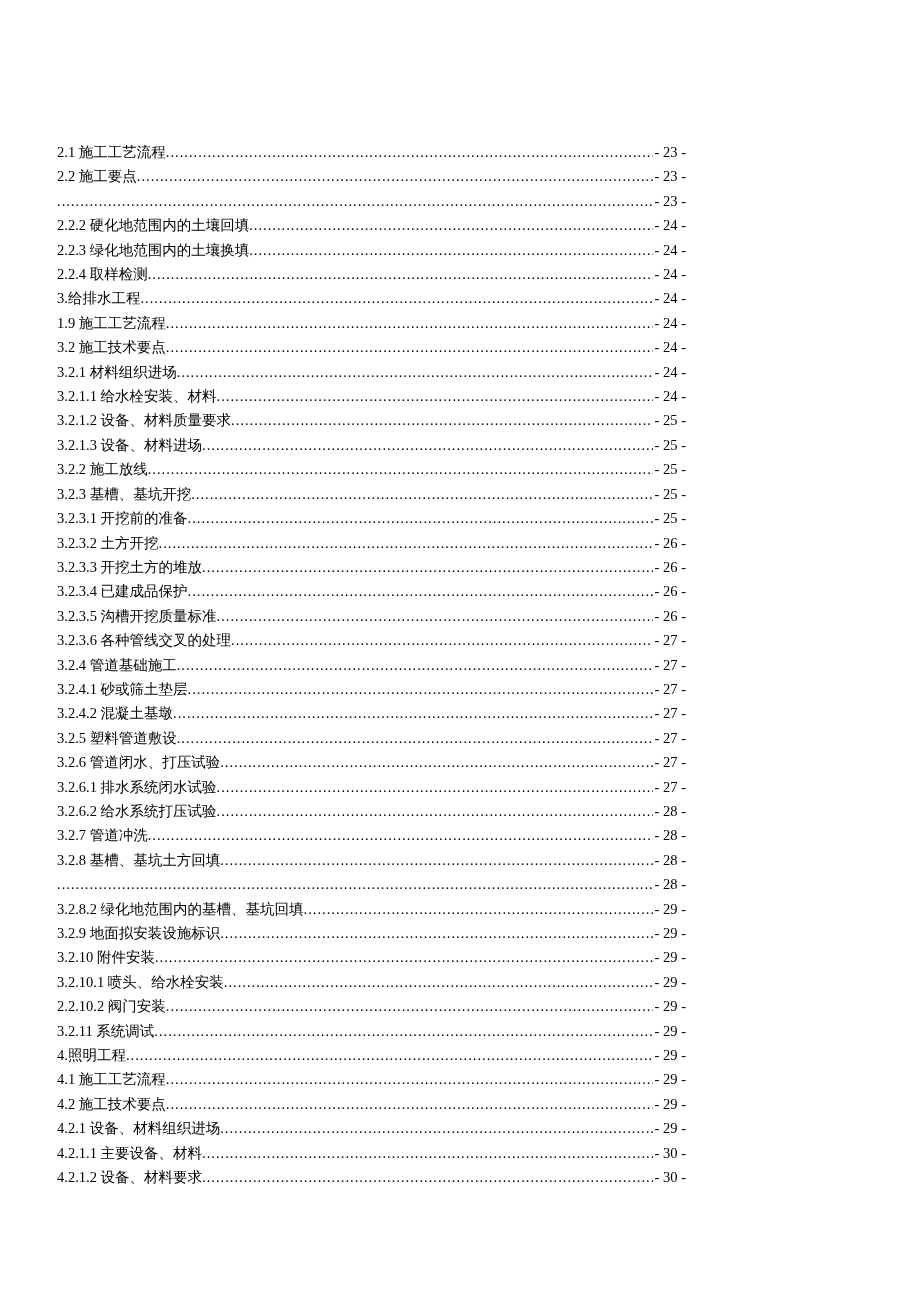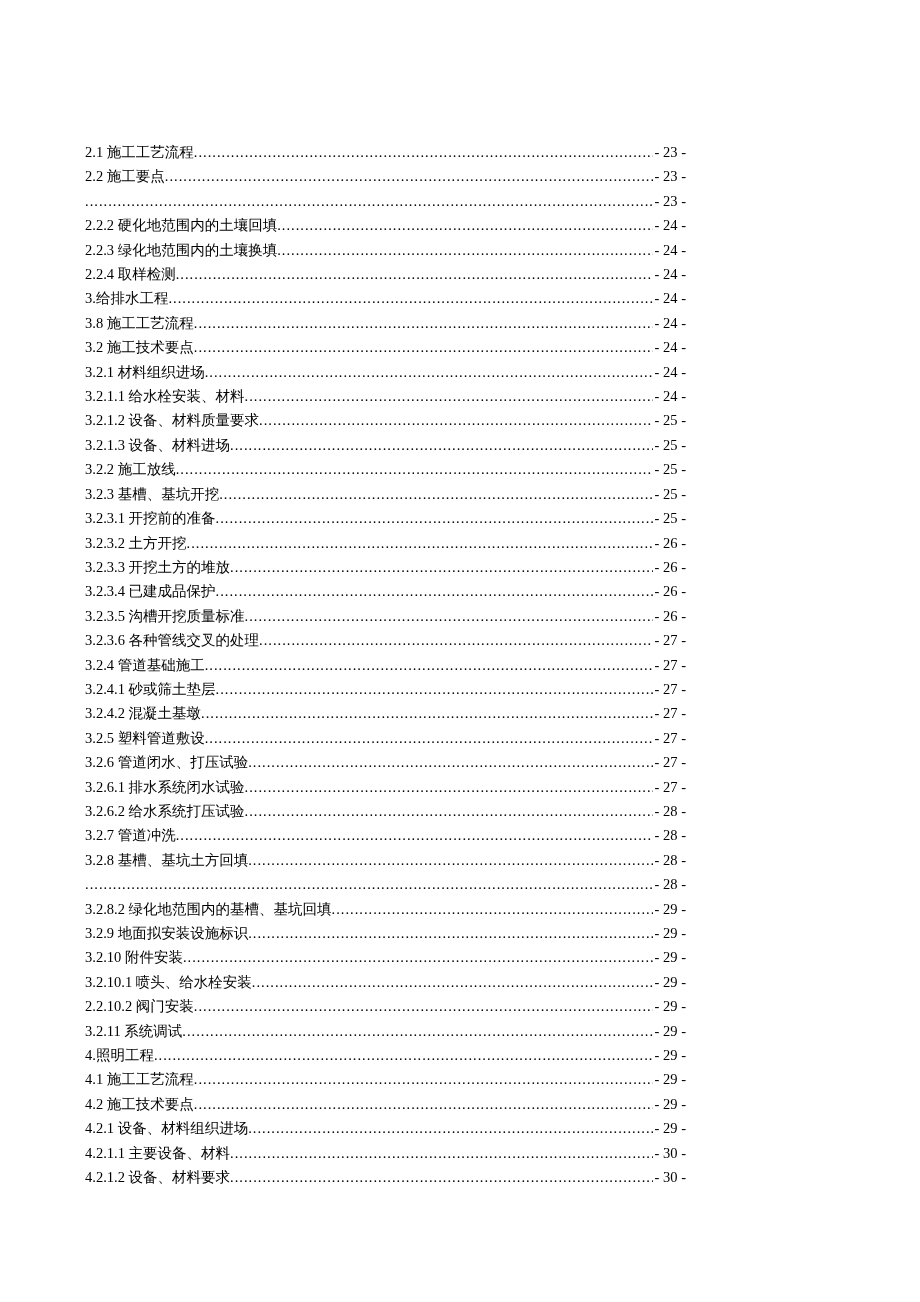--- a/index.html
+++ b/index.html
@@ -3,21 +3,21 @@
   <meta charset="utf-8">
   <style>
     body {
       margin: 0;
       padding: 0;
       background: #fff;
       font-family: "SimSun", "宋体", serif;
       width: 920px;
     }
     .page {
-      padding: 140px 90px 100px 85px;
+      padding: 140px 90px 100px 57px;
       box-sizing: border-box;
       width: 776px;
     }
     .toc-line {
       display: flex;
       align-items: baseline;
       font-size: 14.5px;
       color: #000;
       line-height: 24.4px;
       white-space: nowrap;
@@ -71,21 +71,21 @@
       <span class="toc-title">2.2.4 取样检测 </span>
       <span class="toc-leader"></span>
       <span class="toc-page">- 24 -</span>
     </div>
     <div class="toc-line">
       <span class="toc-title">3.给排水工程 </span>
       <span class="toc-leader"></span>
       <span class="toc-page">- 24 -</span>
     </div>
     <div class="toc-line">
-      <span class="toc-title">3.8 施工工艺流程 </span>
+      <span class="toc-title">1.9 施工工艺流程 </span>
       <span class="toc-leader"></span>
       <span class="toc-page">- 24 -</span>
     </div>
     <div class="toc-line">
       <span class="toc-title">3.2 施工技术要点 </span>
       <span class="toc-leader"></span>
       <span class="toc-page">- 24 -</span>
     </div>
     <div class="toc-line">
       <span class="toc-title">3.2.1 材料组织进场 </span>

